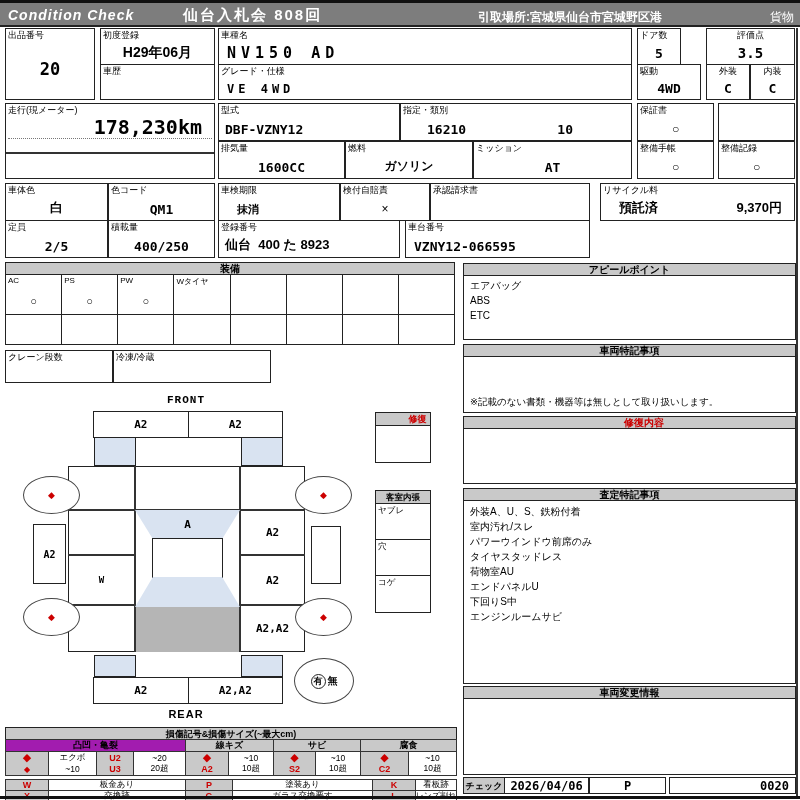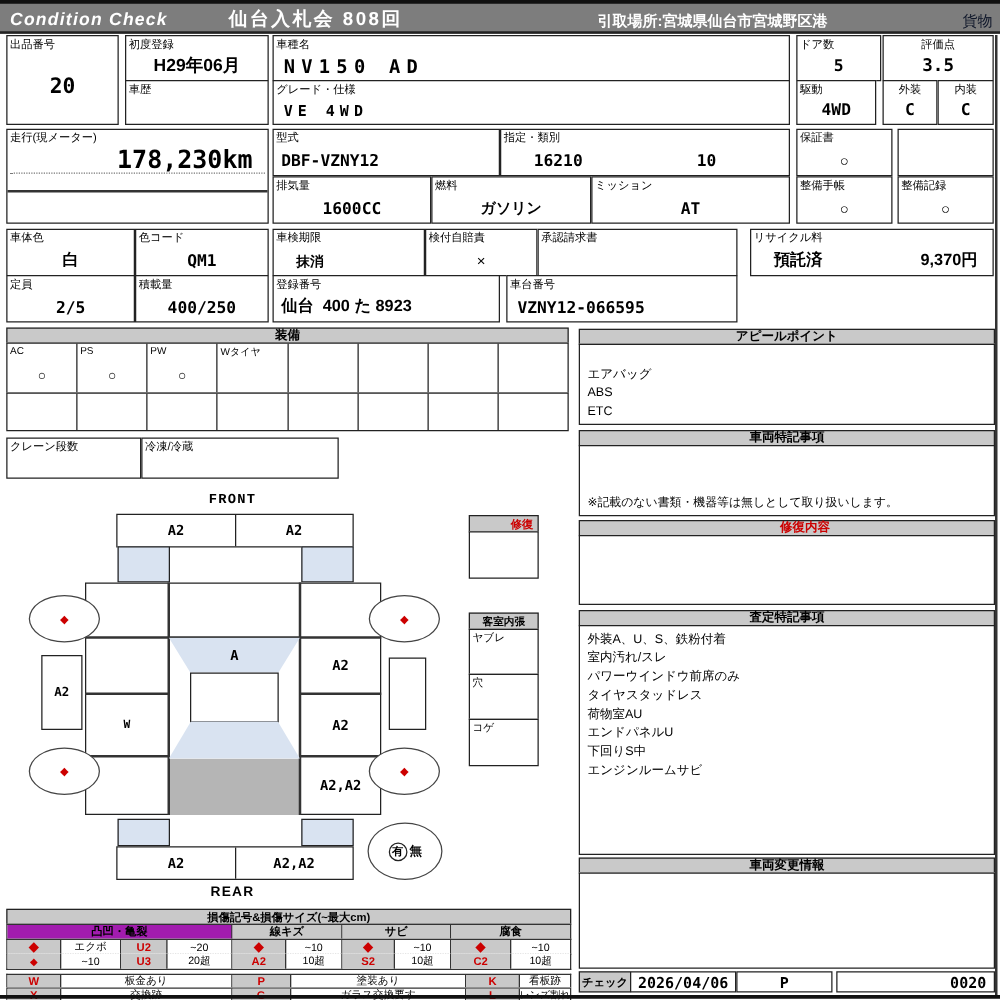--- a/index.html
+++ b/index.html
@@ -3,21 +3,21 @@
 <meta charset="utf-8">
 <style>
 *{margin:0;padding:0;box-sizing:border-box;}
 html,body{background:#e8e8e8;}
 body{width:800px;font-family:"Liberation Sans","DejaVu Sans",sans-serif;}
 #sheet{position:relative;width:800px;height:800px;background:#fff;overflow:hidden;}
 .topbar{position:absolute;left:0;top:0;width:800px;height:27px;background:#7d7d7d;border-top:3px solid #111;border-bottom:2px solid #222;color:#fff;}
 .brand{position:absolute;left:8px;top:4px;font-style:italic;font-weight:bold;font-size:14px;letter-spacing:1px;}
 .auction{position:absolute;left:183px;top:3px;font-size:15px;font-weight:bold;letter-spacing:2px;}
 .pickup{position:absolute;left:478px;top:6px;font-size:12px;font-weight:bold;text-align:center;}
-.cargo{position:absolute;right:6px;top:6px;font-size:12px;color:#0f172a;}
+.cargo{position:absolute;right:6px;top:6px;font-size:12px;color:#ffffff;}
 .box{position:absolute;border:1.5px solid #222;background:#fff;}
 .lbl{position:absolute;top:1px;left:2px;font-size:9px;line-height:10px;white-space:nowrap;color:#000;}
 .lblc{left:0;right:0;text-align:center;}
 .vv{position:absolute;font-family:"DejaVu Sans Mono","Liberation Mono",monospace;font-weight:bold;color:#000;white-space:pre;}
 .jp{font-family:"Liberation Sans","DejaVu Sans",sans-serif;}
 .ctr{left:0;right:0;text-align:center;}
 .hdrbar{position:absolute;background:#c9c9c9;border:1.2px solid #222;text-align:center;font-weight:bold;font-size:10px;line-height:11px;color:#000;}
 .red{color:#c00;padding-left:29px;}
 .blue{color:#1a1acc;}
 .line{position:absolute;background:#333;}
@@ -62,21 +62,21 @@
     <span class="lbl">車歴</span>
   </div>
   <div class="box" style="left:218px;top:28px;width:414px;height:37px">
     <span class="lbl">車種名</span>
     <span class="vv" style="left:8px;bottom:2px;font-size:15px;letter-spacing:5px">NV150 AD</span>
   </div>
   <div class="box" style="left:218px;top:64px;width:414px;height:36px">
     <span class="lbl">グレード・仕様</span>
     <span class="vv" style="left:8px;bottom:3px;font-size:12px;letter-spacing:4px">VE 4WD</span>
   </div>
-  <div class="box" style="left:637px;top:28px;width:68px;height:37px">
+  <div class="box" style="left:637px;top:28px;width:44px;height:37px">
     <span class="lbl">ドア数</span>
     <span class="vv ctr" style="bottom:3px;font-size:13px">5</span>
   </div>
   <div class="box" style="left:637px;top:64px;width:64px;height:36px">
     <span class="lbl">駆動</span>
     <span class="vv ctr" style="bottom:3px;font-size:13px">4WD</span>
   </div>
   <div class="box" style="left:706px;top:28px;width:89px;height:37px">
     <span class="lbl lblc">評価点</span>
     <span class="vv ctr" style="bottom:3px;font-size:14px">3.5</span>
@@ -286,21 +286,21 @@
     <span class="lbl" style="font-size:8.5px">ヤブレ</span>
   </div>
   <div class="box" style="left:375px;top:539px;width:56px;height:37px">
     <span class="lbl" style="font-size:8.5px">穴</span>
   </div>
   <div class="box" style="left:375px;top:575px;width:56px;height:38px">
     <span class="lbl" style="font-size:8.5px">コゲ</span>
   </div>
 
   <div class="hdrbar" style="left:463px;top:263px;width:333px;height:13px">アピールポイント</div>
-  <div class="secbody" style="left:463px;top:275px;width:333px;height:65px;padding-top:16px">
+  <div class="secbody" style="left:463px;top:275px;width:333px;height:65px;padding-top:2px">
     <span class="secline jp">エアバッグ</span>
     <span class="secline">ABS</span>
     <span class="secline">ETC</span>
   </div>
 
   <div class="hdrbar" style="left:463px;top:344px;width:333px;height:13px">車両特記事項</div>
   <div class="secbody" style="left:463px;top:356px;width:333px;height:57px">
     <span class="jp" style="position:absolute;left:6px;bottom:3px;font-size:9.5px;white-space:nowrap">※記載のない書類・機器等は無しとして取り扱いします。</span>
   </div>
 

